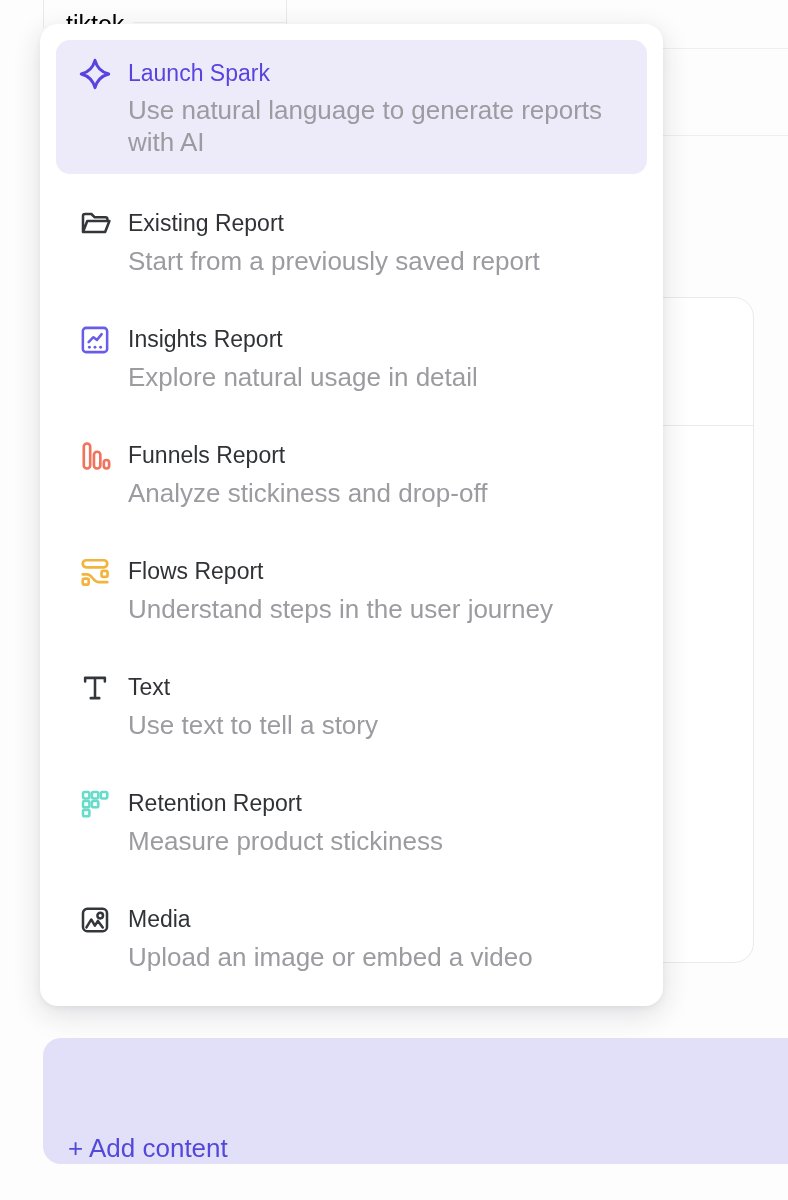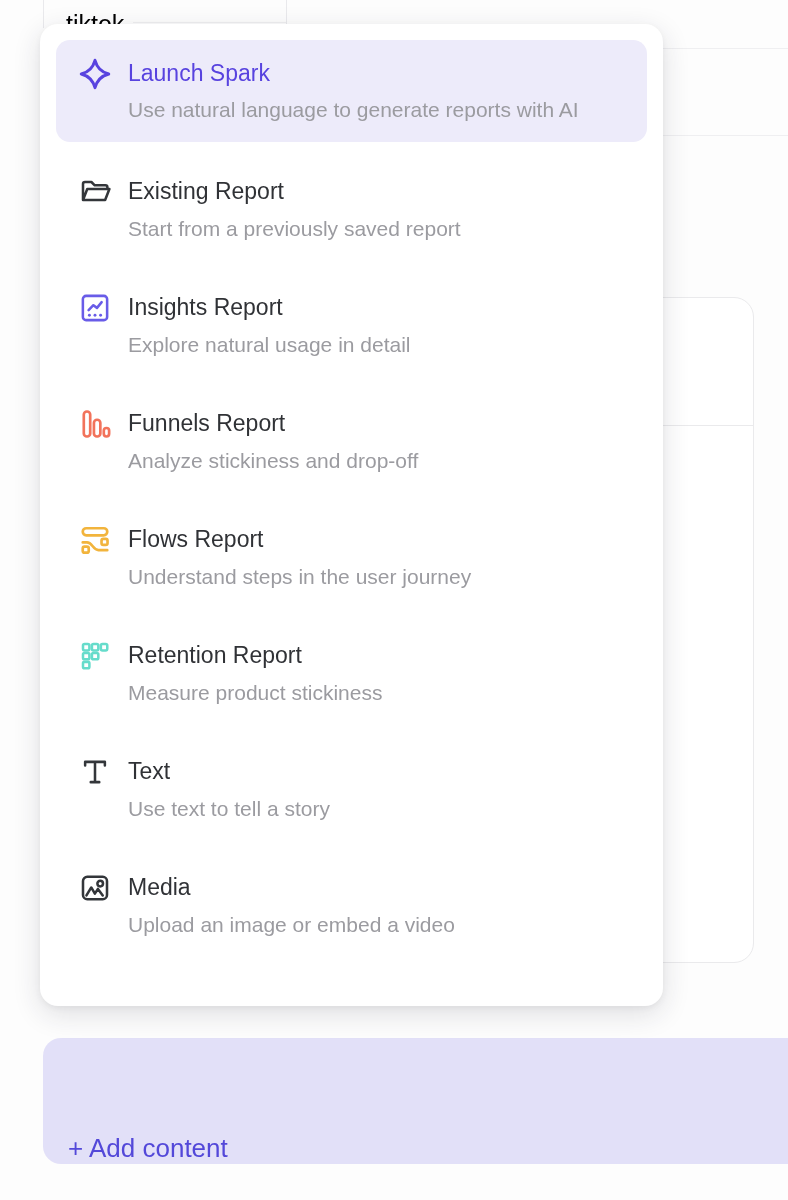--- a/index.html
+++ b/index.html
@@ -48,21 +48,21 @@
     flex:0 0 34px; width:34px; height:34px; margin-right:16px; margin-top:1px;
     display:flex; align-items:center; justify-content:center;
   }
   .mi-icon svg { display:block; }
   .mi-text { flex:1 1 auto; min-width:0; }
   .mi-title {
     font-size:23px; line-height:34px; font-weight:500; color:#303236;
   }
   .menu-item.highlighted .mi-title { color:#5843DF; }
   .mi-desc {
-    font-size:21px; line-height:30px; font-weight:400; color:#9B9BA0;
+    font-size:26px; line-height:30px; font-weight:400; color:#9B9BA0;
     max-width:482px; margin-top:6px;
   }
   .menu-item.highlighted .mi-desc { line-height:32px; margin-top:4px; }
 
   
   .add-content-band {
     position:absolute; left:43px; top:1038px; width:745px; height:126px;
     background:#E2E0F8; border-radius:18px 0 0 18px; z-index:5;
     display:flex; align-items:flex-end; cursor:pointer;
   }
@@ -144,44 +144,44 @@
         </svg>
       </span>
     <div class="mi-text">
       <div class="mi-title">Flows Report</div>
       <div class="mi-desc">Understand steps in the user journey</div>
     </div>
   </div>
     <div class="menu-item">
     <span class="mi-icon">
         <svg width="32" height="32" viewBox="0 0 24 24" fill="none">
+          <path d="M4.6 7.2 V4.4 H19.4 V7.2 M12 4.4 V19.6 M8.8 19.6 H15.2" stroke="#33363A" stroke-width="1.9" stroke-linecap="round" stroke-linejoin="round"></path>
+        </svg>
+      </span>
+    <div class="mi-text">
+      <div class="mi-title">Text</div>
+      <div class="mi-desc">Use text to tell a story</div>
+    </div>
+  </div>
+    <div class="menu-item">
+    <span class="mi-icon">
+        <svg width="32" height="32" viewBox="0 0 24 24" fill="none">
           <g stroke="#66DCCB" stroke-width="1.9">
             <rect x="3" y="3" width="4.8" height="4.8" rx="1.2"></rect>
             <rect x="9.7" y="3" width="4.8" height="4.8" rx="1.2"></rect>
             <rect x="16.4" y="3" width="4.8" height="4.8" rx="1.2"></rect>
             <rect x="3" y="9.7" width="4.8" height="4.8" rx="1.2"></rect>
             <rect x="9.7" y="9.7" width="4.8" height="4.8" rx="1.2"></rect>
             <rect x="3" y="16.4" width="4.8" height="4.8" rx="1.2"></rect>
           </g>
         </svg>
       </span>
     <div class="mi-text">
       <div class="mi-title">Retention Report</div>
       <div class="mi-desc">Measure product stickiness</div>
-    </div>
-  </div>
-    <div class="menu-item">
-    <span class="mi-icon">
-        <svg width="32" height="32" viewBox="0 0 24 24" fill="none">
-          <path d="M4.6 7.2 V4.4 H19.4 V7.2 M12 4.4 V19.6 M8.8 19.6 H15.2" stroke="#33363A" stroke-width="1.9" stroke-linecap="round" stroke-linejoin="round"></path>
-        </svg>
-      </span>
-    <div class="mi-text">
-      <div class="mi-title">Text</div>
-      <div class="mi-desc">Use text to tell a story</div>
     </div>
   </div>
     <div class="menu-item">
     <span class="mi-icon">
         <svg width="32" height="32" viewBox="0 0 24 24" fill="none">
           <rect x="3" y="3.6" width="18" height="16.8" rx="3.2" stroke="#33363A" stroke-width="1.9"></rect>
           <circle cx="15.9" cy="8.7" r="2.1" stroke="#33363A" stroke-width="1.9"></circle>
           <path d="M5.6 17.6 L9.2 11.6 L11.9 16.2 L14.2 12.7 L17.8 17.6" stroke="#33363A" stroke-width="1.9" stroke-linejoin="round" stroke-linecap="round"></path>
         </svg>
       </span>

